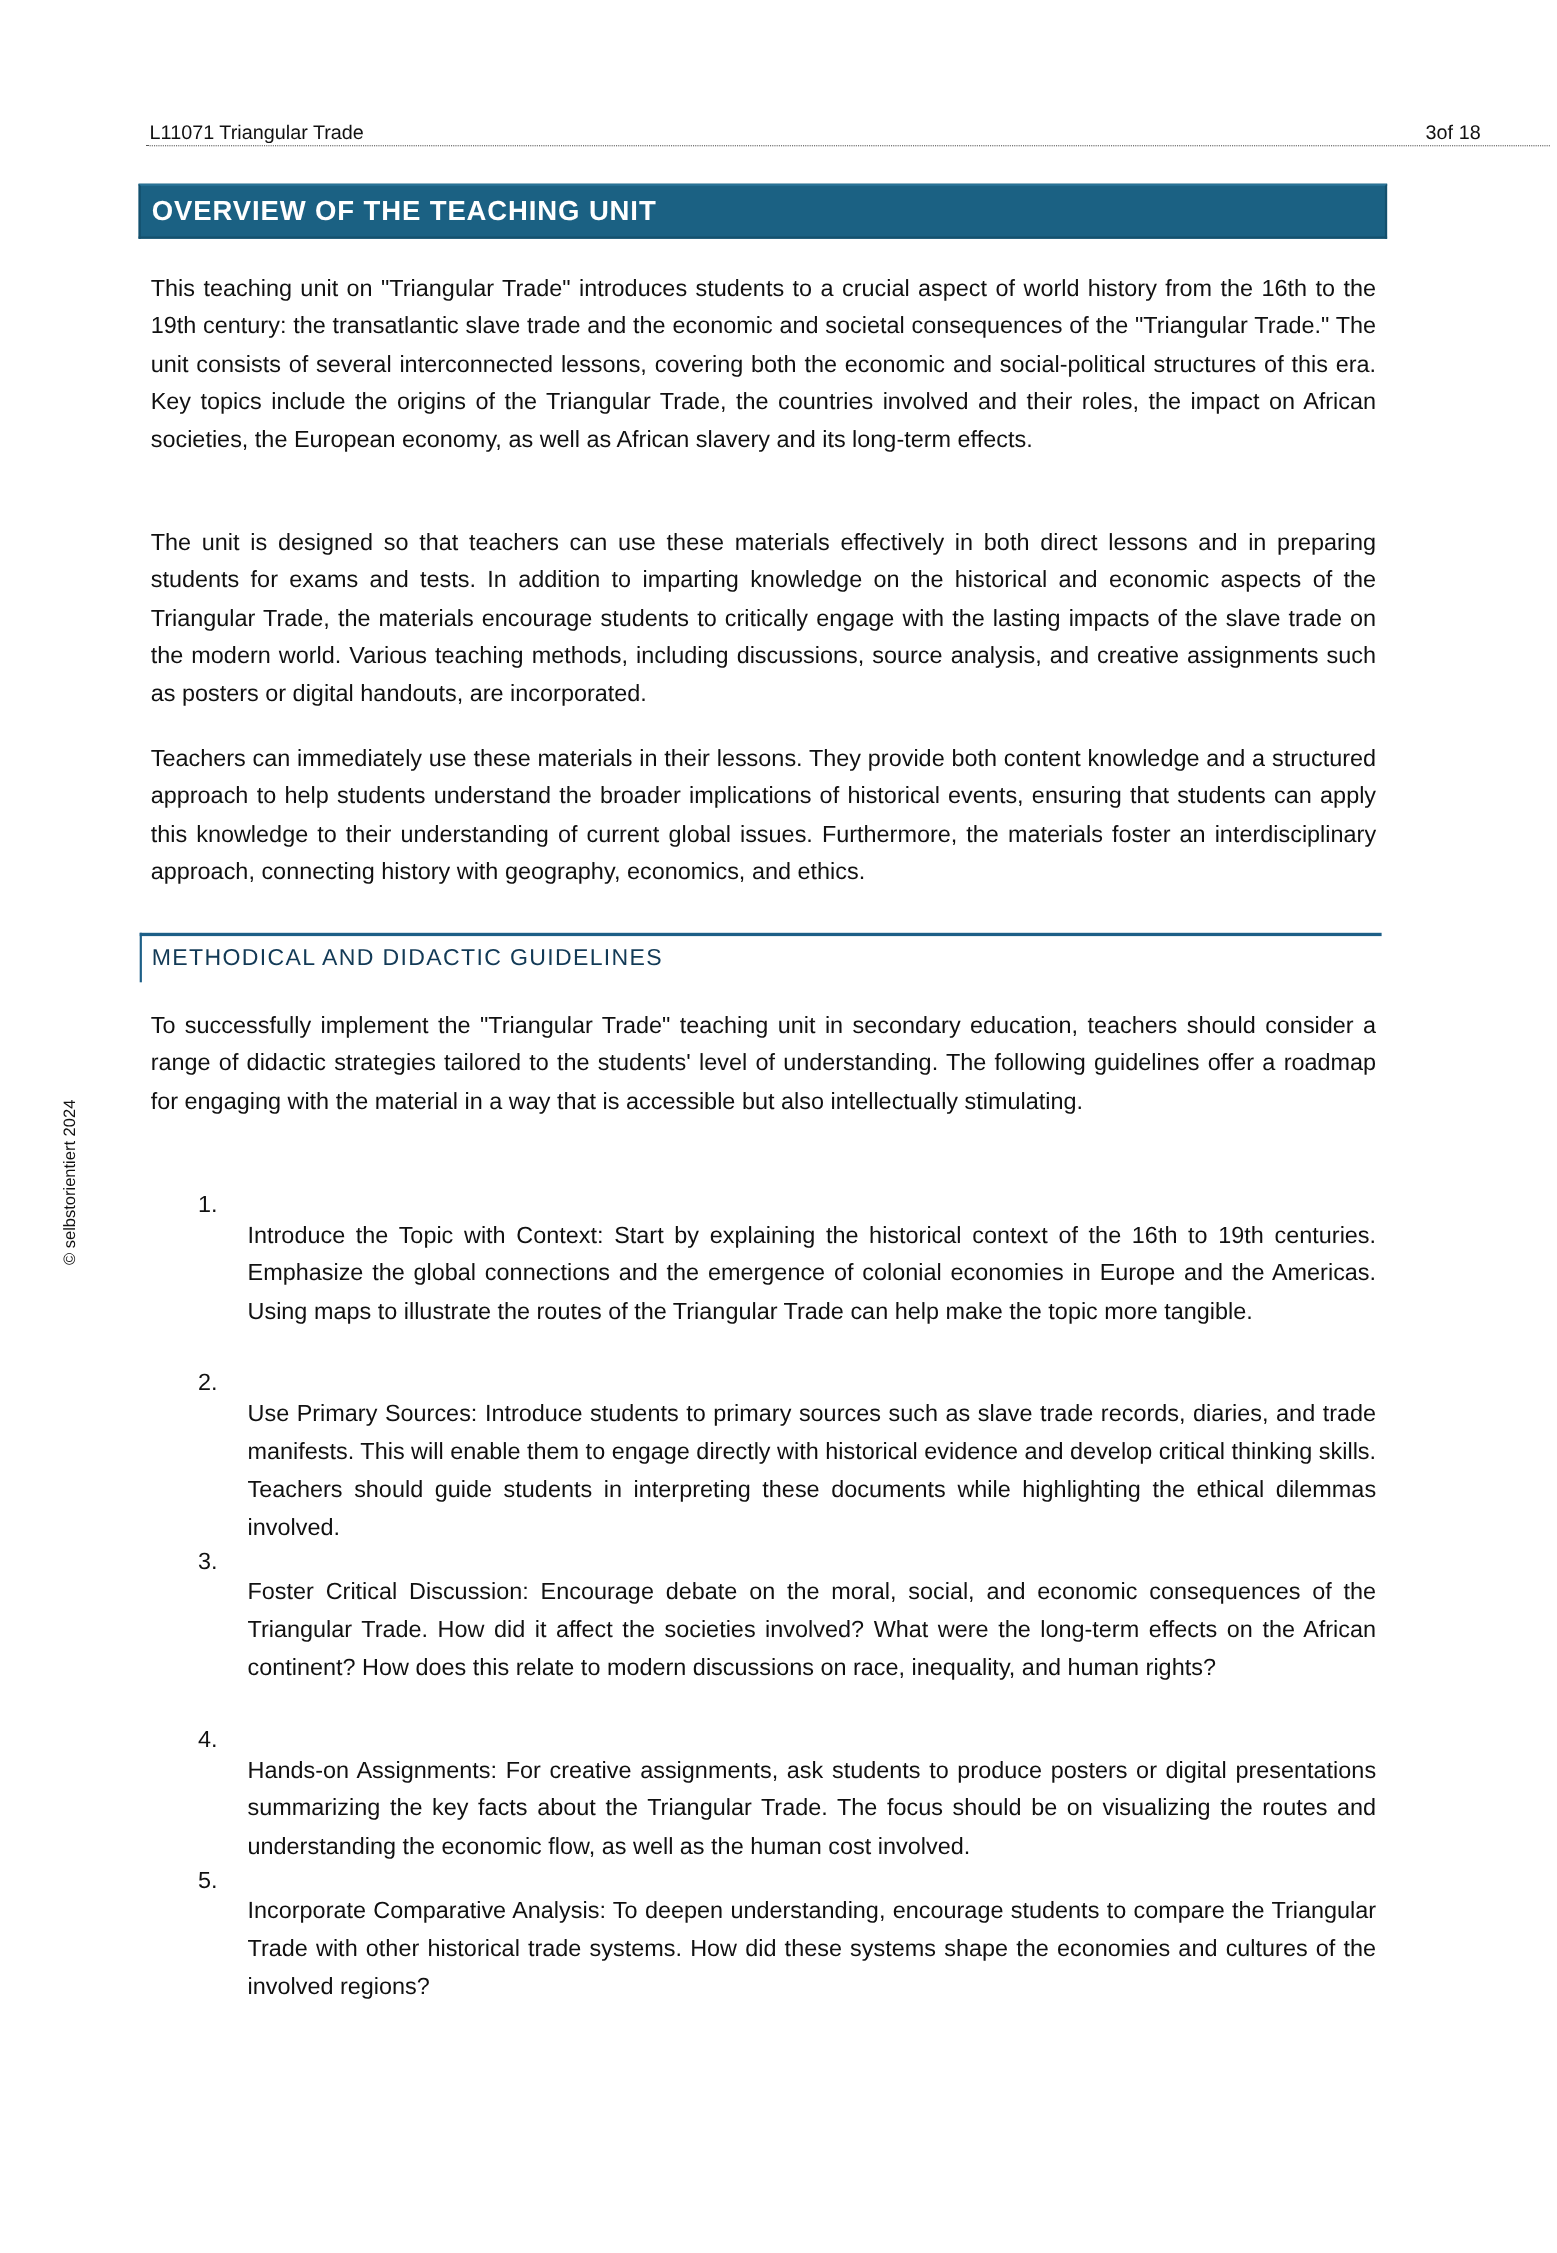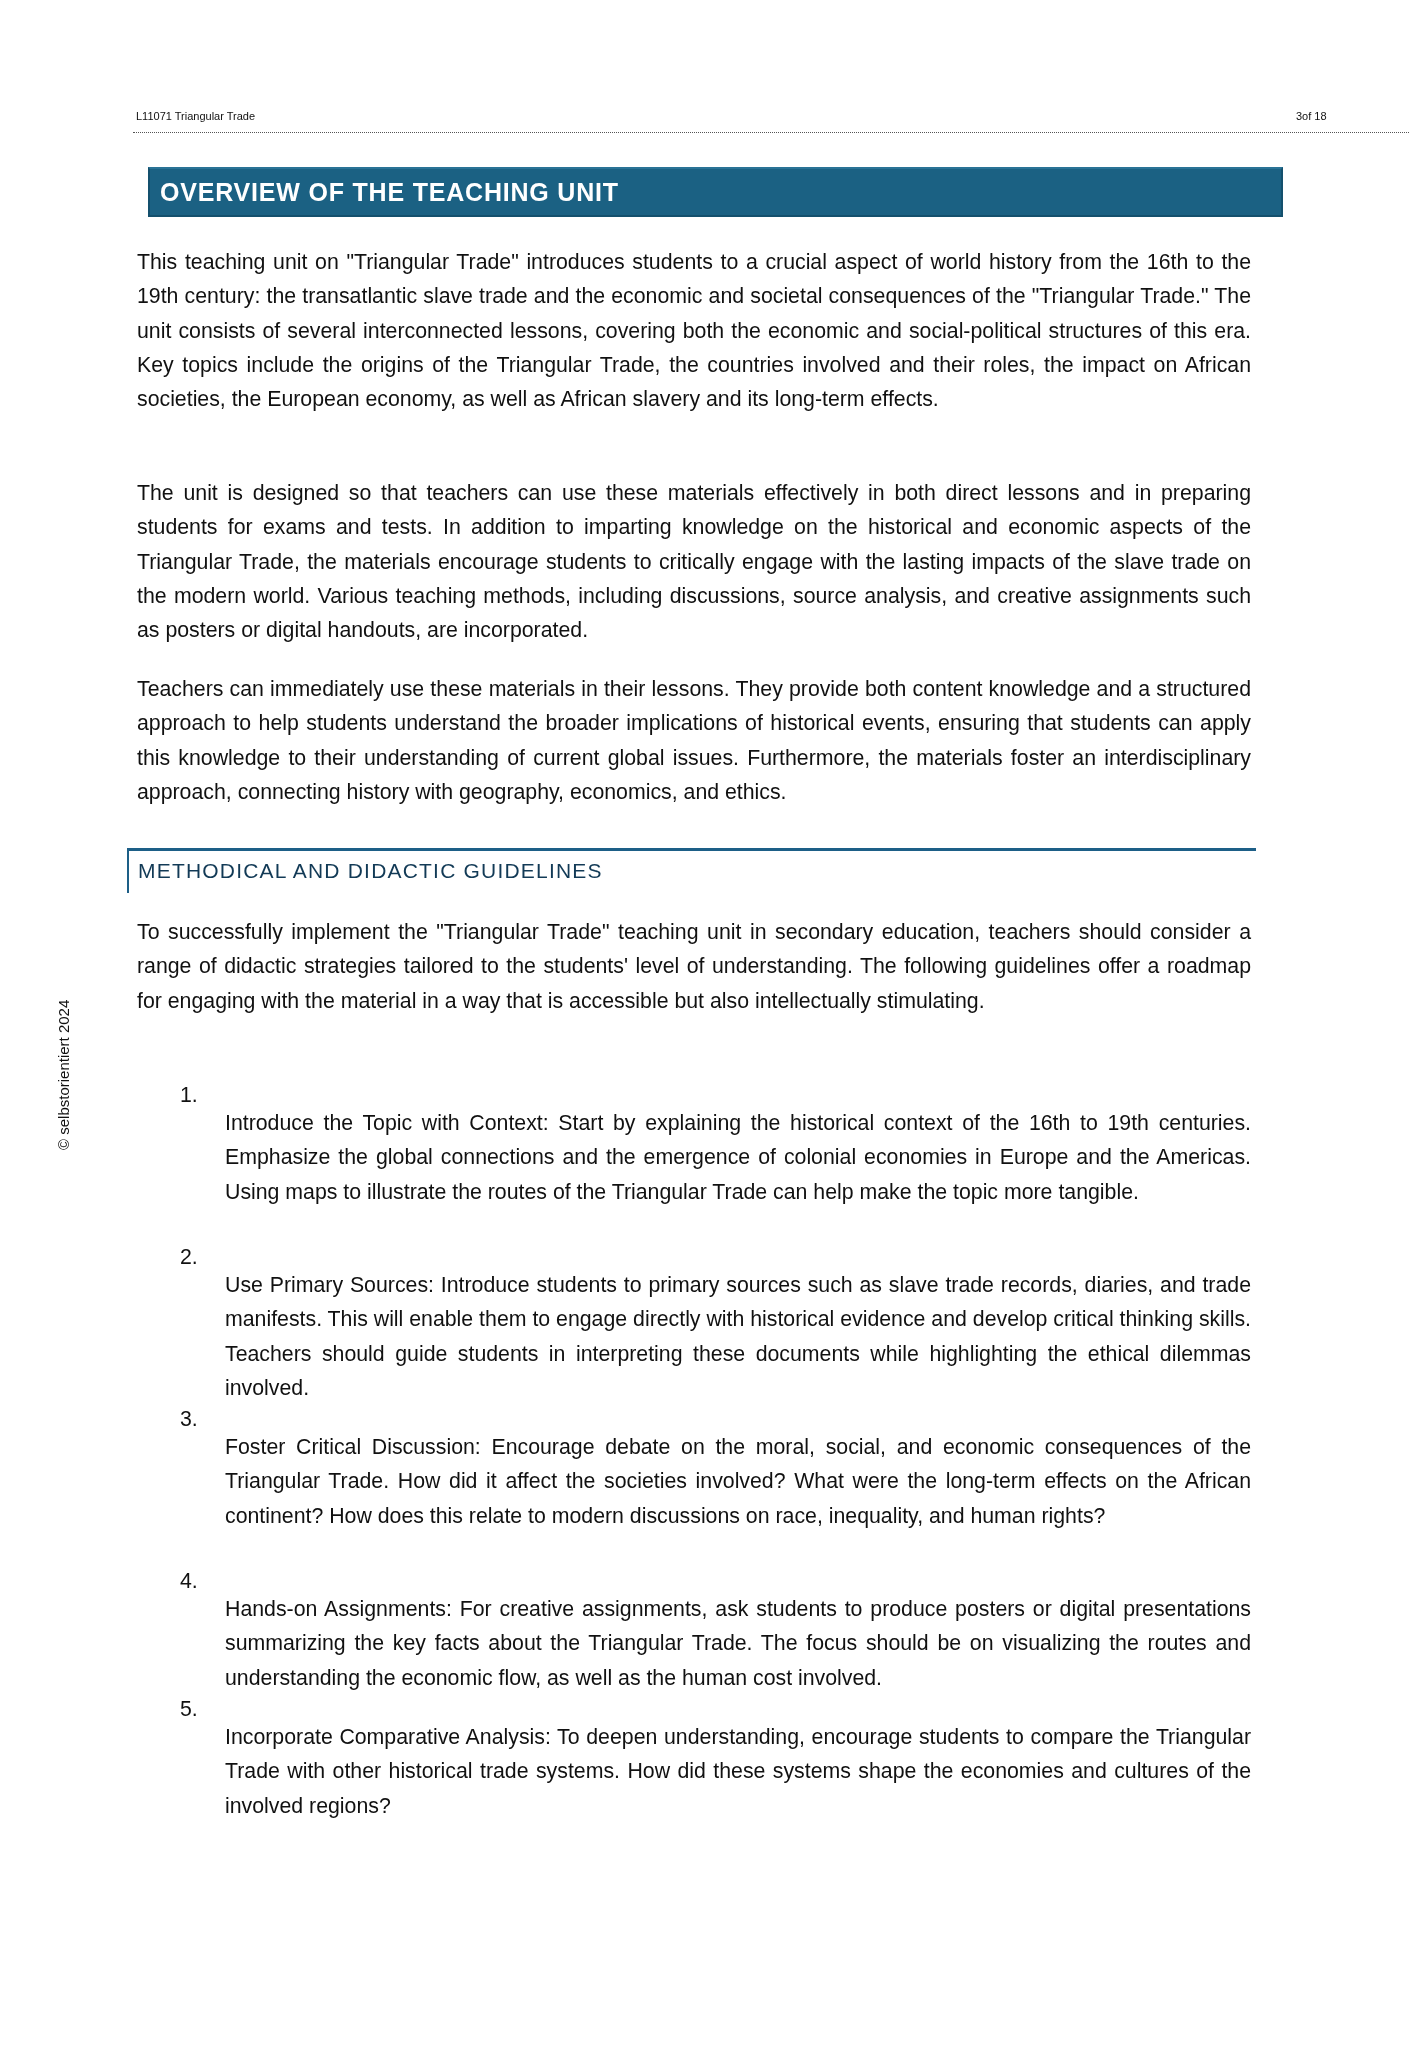--- a/index.html
+++ b/index.html
@@ -1,26 +1,26 @@
 <!DOCTYPE html>
 <html><head>
 <meta charset="utf-8">
 <style>
   html, body { margin:0; padding:0; background:#ffffff; }
   body { width:1415px; height:2048px; position:relative; overflow:hidden;
          font-family:"Liberation Sans", sans-serif; color:#111; }
   .header { position:absolute; left:133px; top:108px; width:1276px; height:24px;
-            border-bottom:1px dotted #555; font-size:11px;text-align:right; }
+            border-bottom:1px dotted #555; font-size:18px;text-align:right; }
   .header .title { position:absolute; left:3px; top:2px; }
   .header .pageno { position:absolute; left:1163px; top:2px; }
   .side { position:absolute; left:55px; top:1150px; transform:rotate(-90deg);
           transform-origin:left top; font-size:15px; white-space:nowrap; }
   .banner { position:absolute; left:126px; top:167px; width:1135px; height:50px;
             background:#1b6183; border:2px solid #14506d; border-top-color:#2a7396;
-            box-sizing:border-box;margin-left:22px; }
+            box-sizing:border-box; }
   .banner span { position:absolute; left:10px; top:9px; color:#fff; font-weight:bold;
                  font-size:25px; letter-spacing:0.8px; }
   .content { position:absolute; left:137px; width:1114px; font-size:21.3px;
              line-height:34.3px; text-align:justify; }
   .p { margin:0; }
   .h2 { position:absolute; left:127px; top:848px; width:1127px; height:42px;
         border-top:3px solid #1d5f87; border-left:2px solid #1d5f87; }
   .h2 span { position:absolute; left:9px; top:8px; font-size:21px; letter-spacing:1.2px;
              color:#123a56; }
   .li { position:absolute; left:180px; width:1071px; font-size:21.3px; line-height:34.3px; }

